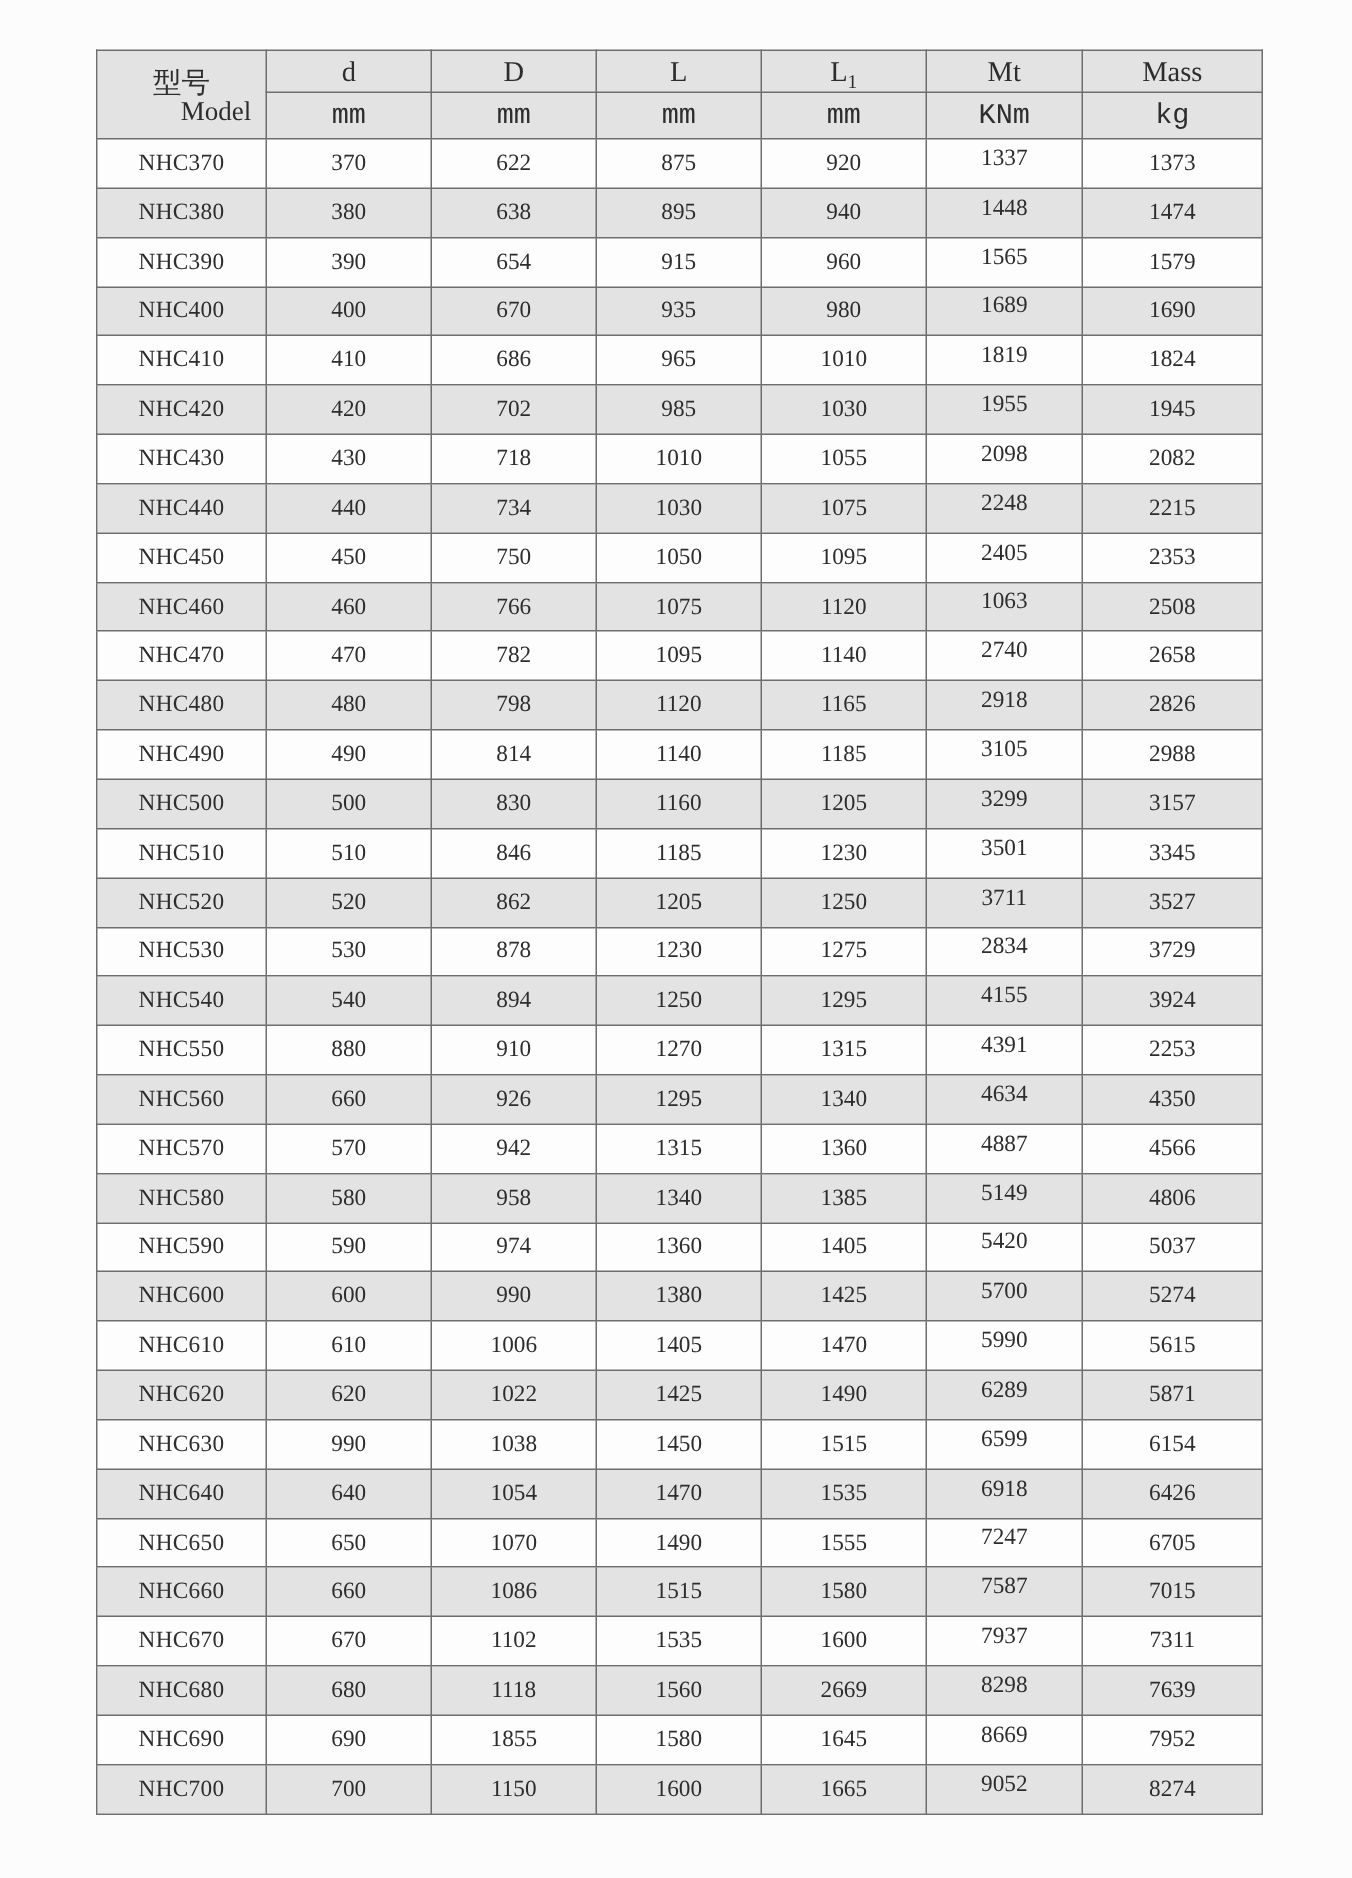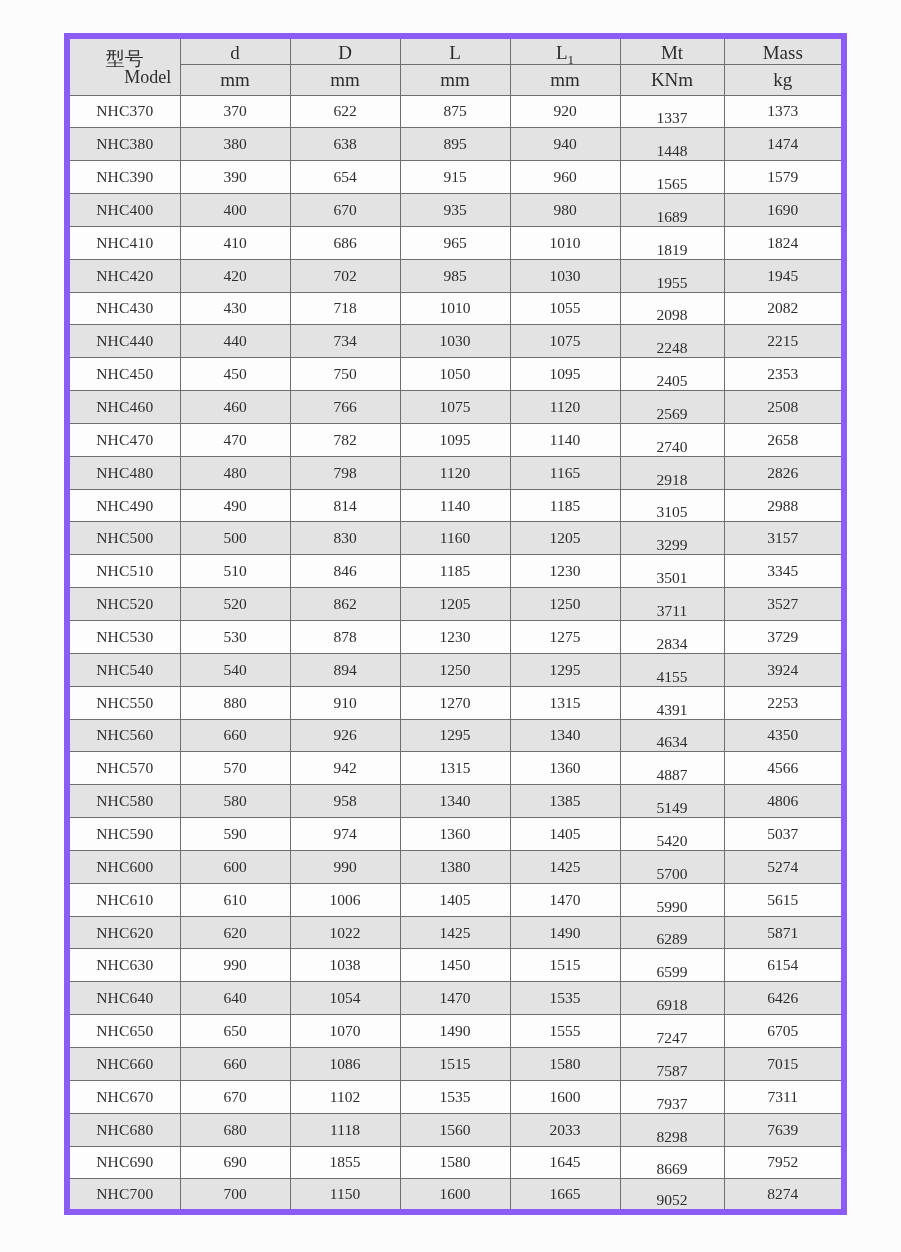--- a/index.html
+++ b/index.html
@@ -21,21 +21,21 @@
   .table-wrap {
     position: absolute;
     left: 64px;
     top: 33px;
   }
   table.spec-table {
     border-collapse: collapse;
     table-layout: fixed;
     width: 777px;
     background: #fdfdfd;
-    border: 6px solid #8b5cf6;
+    border: 1px solid #8b5cf6;
   }
   th, td {
     border: 1px solid #6e6e6e;
     text-align: center;
     vertical-align: middle;
     padding: 0;
     overflow: hidden;
     white-space: nowrap;
   }
   thead th {
@@ -48,20 +48,21 @@
     line-height: 1;
     padding-top: 2px;
   }
   tr.name-row th sub {
     font-size: 13px;
     line-height: 0;
   }
   tr.unit-row th {
     height: 31px;
     font-size: 19px;
+    font-family: Liberation Mono, monospace;
   }
   th.model-th {
     font-size: 16px;
     line-height: 1.45;
     padding-top: 2px;
   }
   th.model-th .model-en {
     font-size: 18px;
     display: block;
     margin-left: 46px;
@@ -75,21 +76,21 @@
   }
   tbody td.model-cell {
     font-size: 15.5px;
     letter-spacing: 0.2px;
   }
   tbody td.mt-cell {
     vertical-align: bottom;
   }
   tbody td.mt-cell span {
     display: inline-block;
-    padding-bottom: 0;
+    padding-bottom: 10px;
   }
 </style>
 </head>
 <body>
 
 <div class="page">
   <div class="table-wrap">
     <table class="spec-table">
       <colgroup>
         <col style="width:113px">
@@ -203,21 +204,21 @@
             <td>1095</td>
             <td class="mt-cell"><span>2405</span></td>
             <td>2353</td>
           </tr>
           <tr>
             <td class="model-cell">NHC460</td>
             <td>460</td>
             <td>766</td>
             <td>1075</td>
             <td>1120</td>
-            <td class="mt-cell"><span>2569</span></td>
+            <td class="mt-cell"><span>1063</span></td>
             <td>2508</td>
           </tr>
           <tr>
             <td class="model-cell">NHC470</td>
             <td>470</td>
             <td>782</td>
             <td>1095</td>
             <td>1140</td>
             <td class="mt-cell"><span>2740</span></td>
             <td>2658</td>
@@ -400,21 +401,21 @@
             <td>1535</td>
             <td>1600</td>
             <td class="mt-cell"><span>7937</span></td>
             <td>7311</td>
           </tr>
           <tr>
             <td class="model-cell">NHC680</td>
             <td>680</td>
             <td>1118</td>
             <td>1560</td>
-            <td>2033</td>
+            <td>2669</td>
             <td class="mt-cell"><span>8298</span></td>
             <td>7639</td>
           </tr>
           <tr>
             <td class="model-cell">NHC690</td>
             <td>690</td>
             <td>1855</td>
             <td>1580</td>
             <td>1645</td>
             <td class="mt-cell"><span>8669</span></td>

